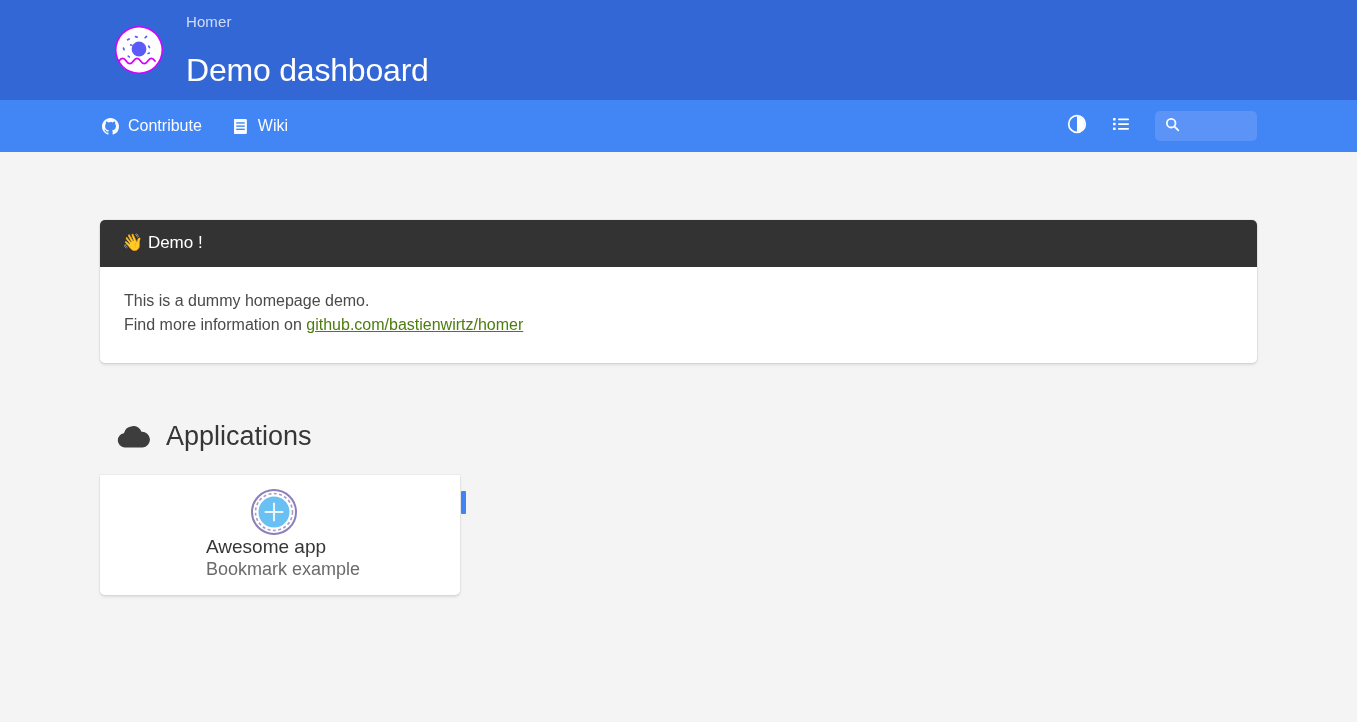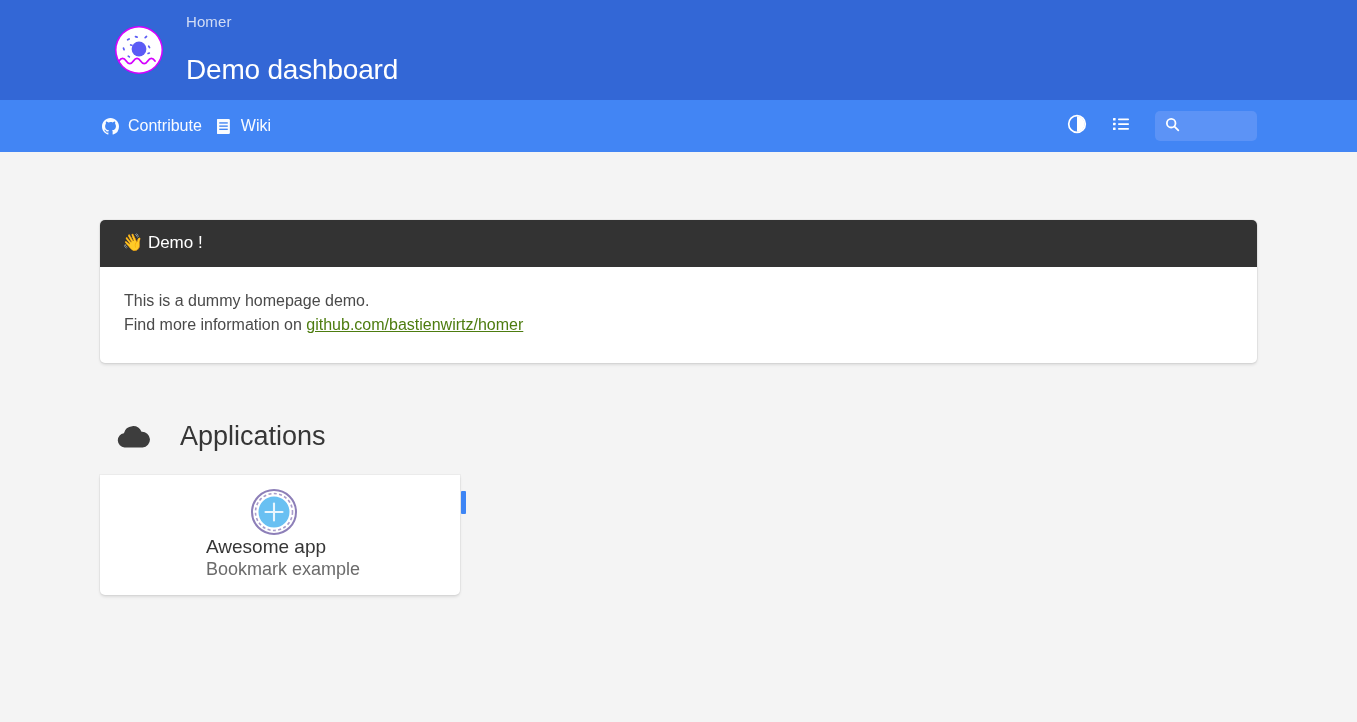--- a/index.html
+++ b/index.html
@@ -36,35 +36,35 @@
   .brand-text { display: flex; flex-direction: column; justify-content: center; gap: 20px; }
   .brand-sub {
     color: #d3ddf5;
     font-size: 15px;
     line-height: 17px;
     letter-spacing: .1px;
     margin-bottom: 2px;
   }
   .brand-title {
     color: #ffffff;
-    font-size: 28px;
+    font-size: 32px;
     line-height: 36px;
     font-weight: 400;
     letter-spacing: -.2px;
   }
 
   
   .navbar {
     height: 52px;
     background: #4285f4;
     display: flex;
     align-items: center;
     padding: 0 100px 0 100px;
   }
-  .nav-left { display: flex; align-items: center; gap: 9px; }
+  .nav-left { display: flex; align-items: center; gap: 26px; }
   .nav-right { margin-left: auto; display: flex; align-items: center; gap: 0px; }
   .nav-link {
     display: flex;
     align-items: center;
     gap: 9px;
     color: #ffffff;
     font-size: 16px;
     text-decoration: none;
     cursor: pointer;
     padding: 4px 2px;
@@ -130,21 +130,21 @@
   .message-body p { margin: 0; }
   .message-body a {
     color: #4d7c0f;
     text-decoration: underline;
   }
 
   
   .group-head {
     display: flex;
     align-items: center;
-    gap: 30px;
+    gap: 16px;
     margin-top: 56px;
     margin-bottom: 22px;
     padding-left: 16px;
   }
   .group-icon { width: 34px; height: 34px; display: flex; align-items: center; justify-content: center; }
   .group-title {
     font-size: 27px;
     font-weight: 400;
     color: #363636;
     line-height: 32px;

